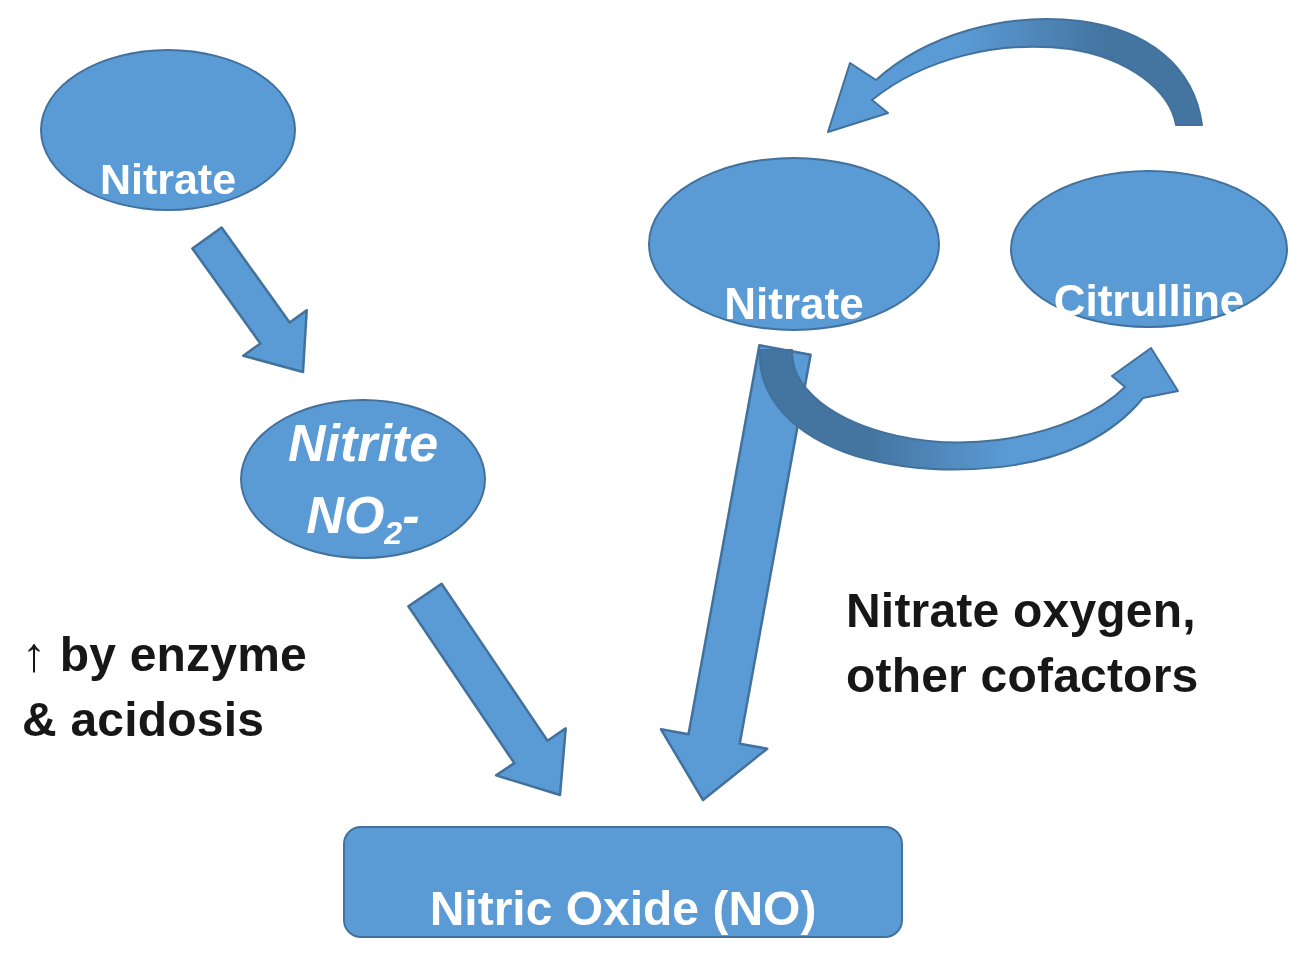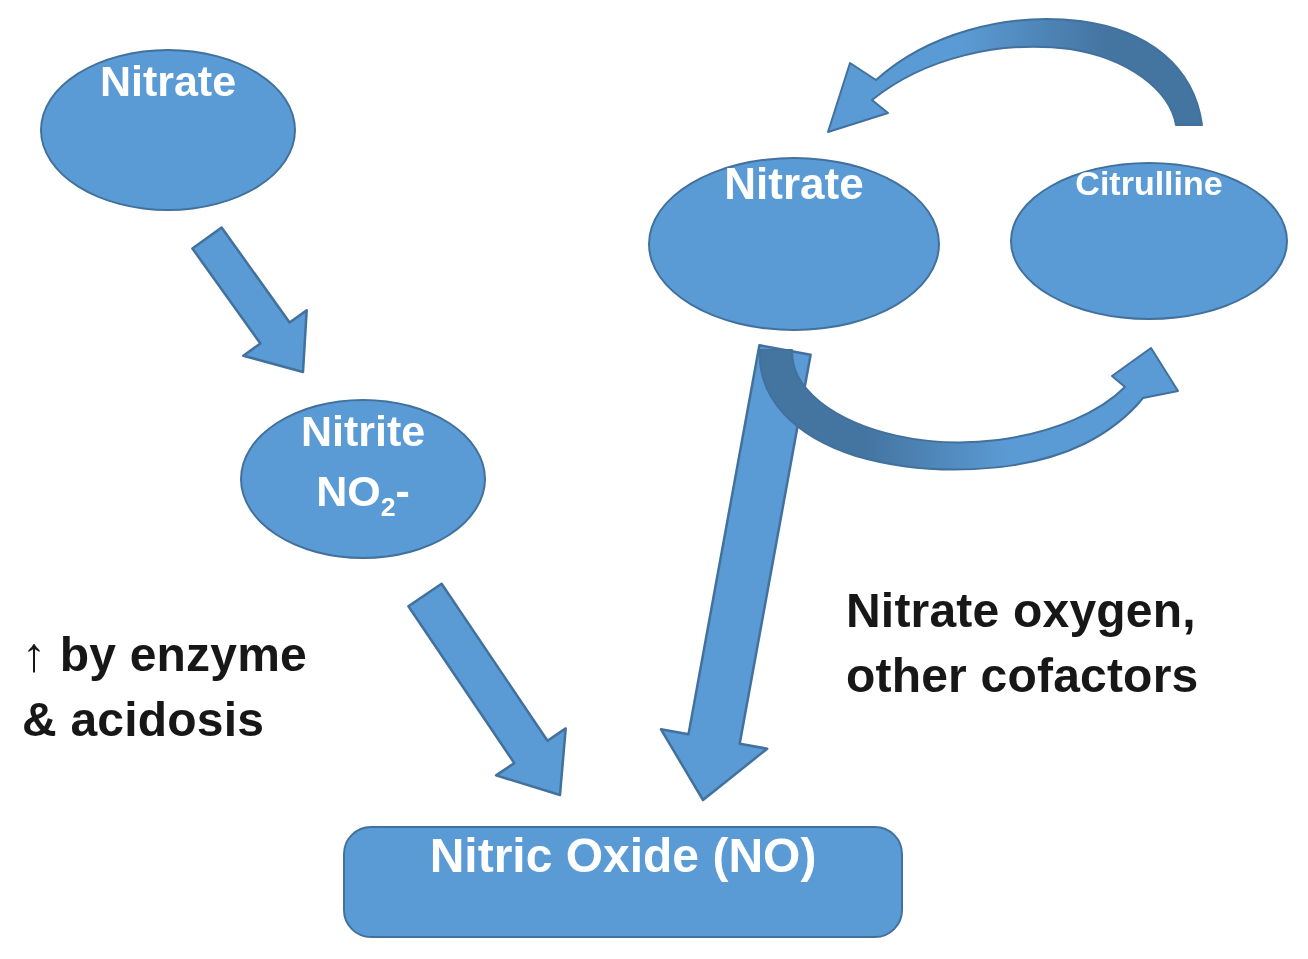--- a/index.html
+++ b/index.html
@@ -11,29 +11,29 @@
   .canvas{
     position:relative;width:1308px;height:959px;background:var(--background);
     overflow:hidden;font-family:"Liberation Sans",sans-serif;
   }
   .arrows-layer{position:absolute;left:0;top:0;width:1308px;height:959px;}
   .block-arrow{fill:var(--arrow-fill);stroke:var(--arrow-border);stroke-width:2.5;stroke-linejoin:round;}
   .curve-top{fill:url(#gradTop);stroke:var(--arrow-border);stroke-width:2;stroke-linejoin:round;}
   .curve-bottom{fill:url(#gradBottom);stroke:var(--arrow-border);stroke-width:2;stroke-linejoin:round;}
   .node{
     position:absolute;background:var(--node-fill);border:2.5px solid var(--node-border);
-    display:flex;align-items:flex-start;justify-content:center;text-align:center;
+    display:flex;align-items:flex-end;justify-content:center;text-align:center;
     color:var(--node-text);font-weight:700;box-sizing:border-box;
   }
   .ellipse{border-radius:50%;}
-  .rounded{border-radius:28px;}
+  .rounded{border-radius:18px;}
   .node-nitrate{left:40px;top:49px;width:256px;height:162px;font-size:43px;line-height:1.4;}
-  .node-nitrite{left:240px;top:399px;width:246px;height:160px;font-size:43px;line-height:1.4;}
+  .node-nitrite{left:240px;top:399px;width:246px;height:160px;font-size:52px;line-height:1.4;font-style:italic;}
   .node-arginine{left:648px;top:157px;width:292px;height:174px;font-size:44px;}
-  .node-citrulline{left:1010px;top:162px;width:278px;height:158px;font-size:34px;}
+  .node-citrulline{left:1010px;top:170px;width:278px;height:158px;font-size:44px;}
   .node-nitric-oxide{left:343px;top:826px;width:560px;height:112px;font-size:48px;}
   .formula sub{font-size:0.62em;}
   .annotation{
     position:absolute;color:var(--annotation-text);font-size:48px;line-height:1.36;
     font-weight:700;letter-spacing:0.2px;
   }
   .annotation-left{left:22px;top:622px;}
   .annotation-right{left:846px;top:578px;}
 </style>
 </head>

